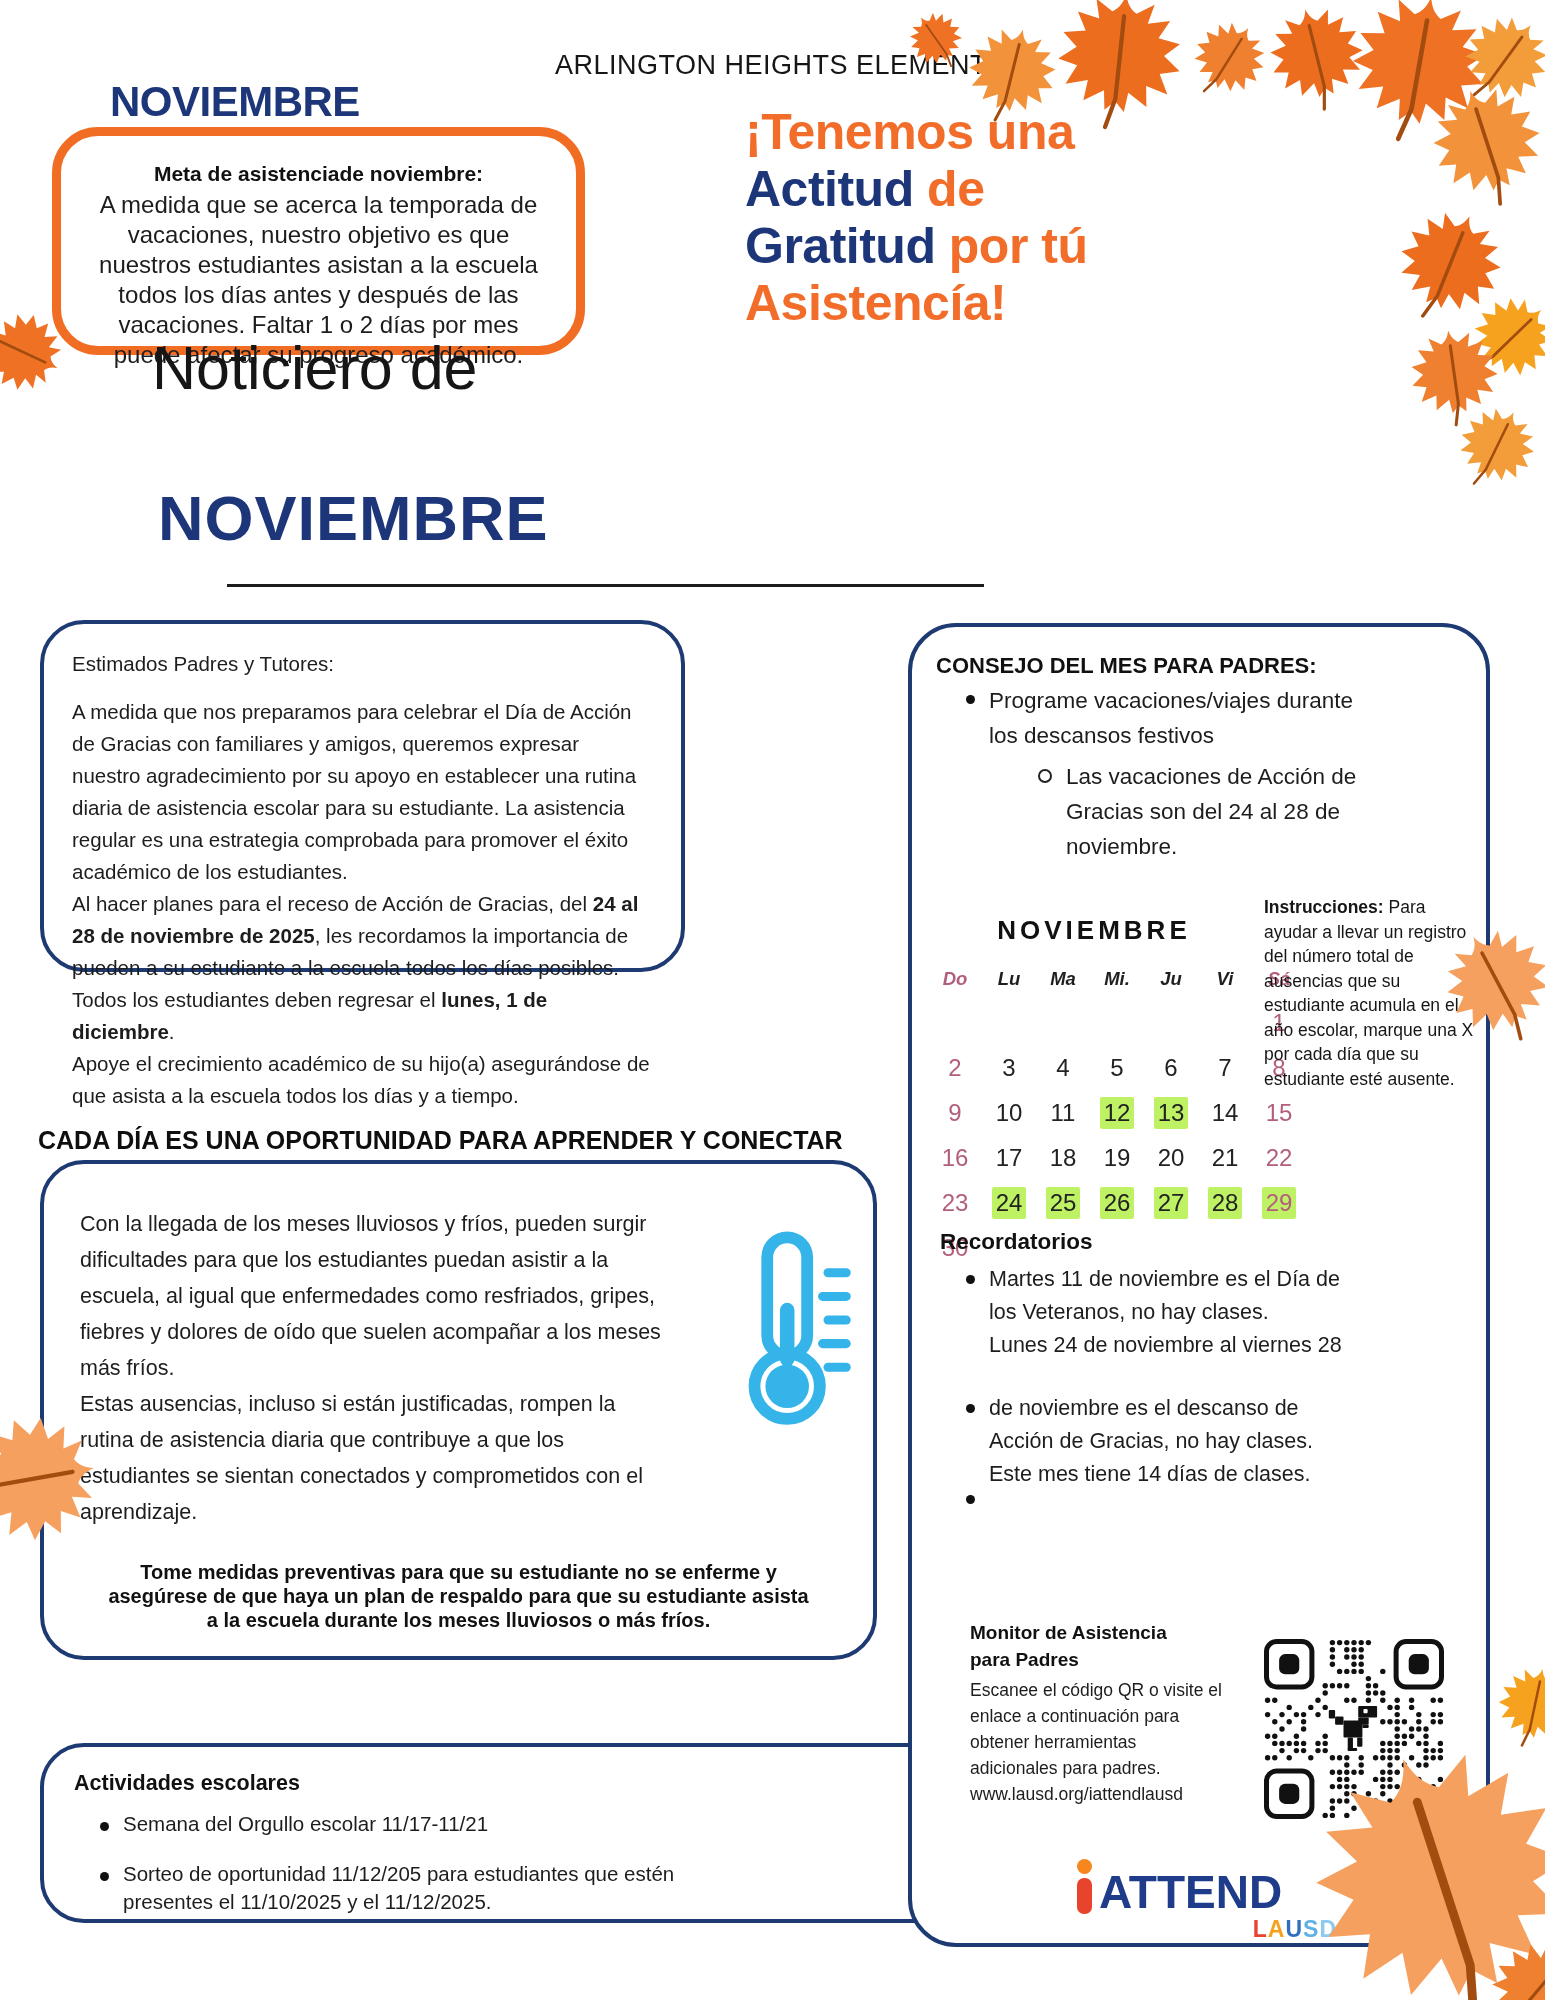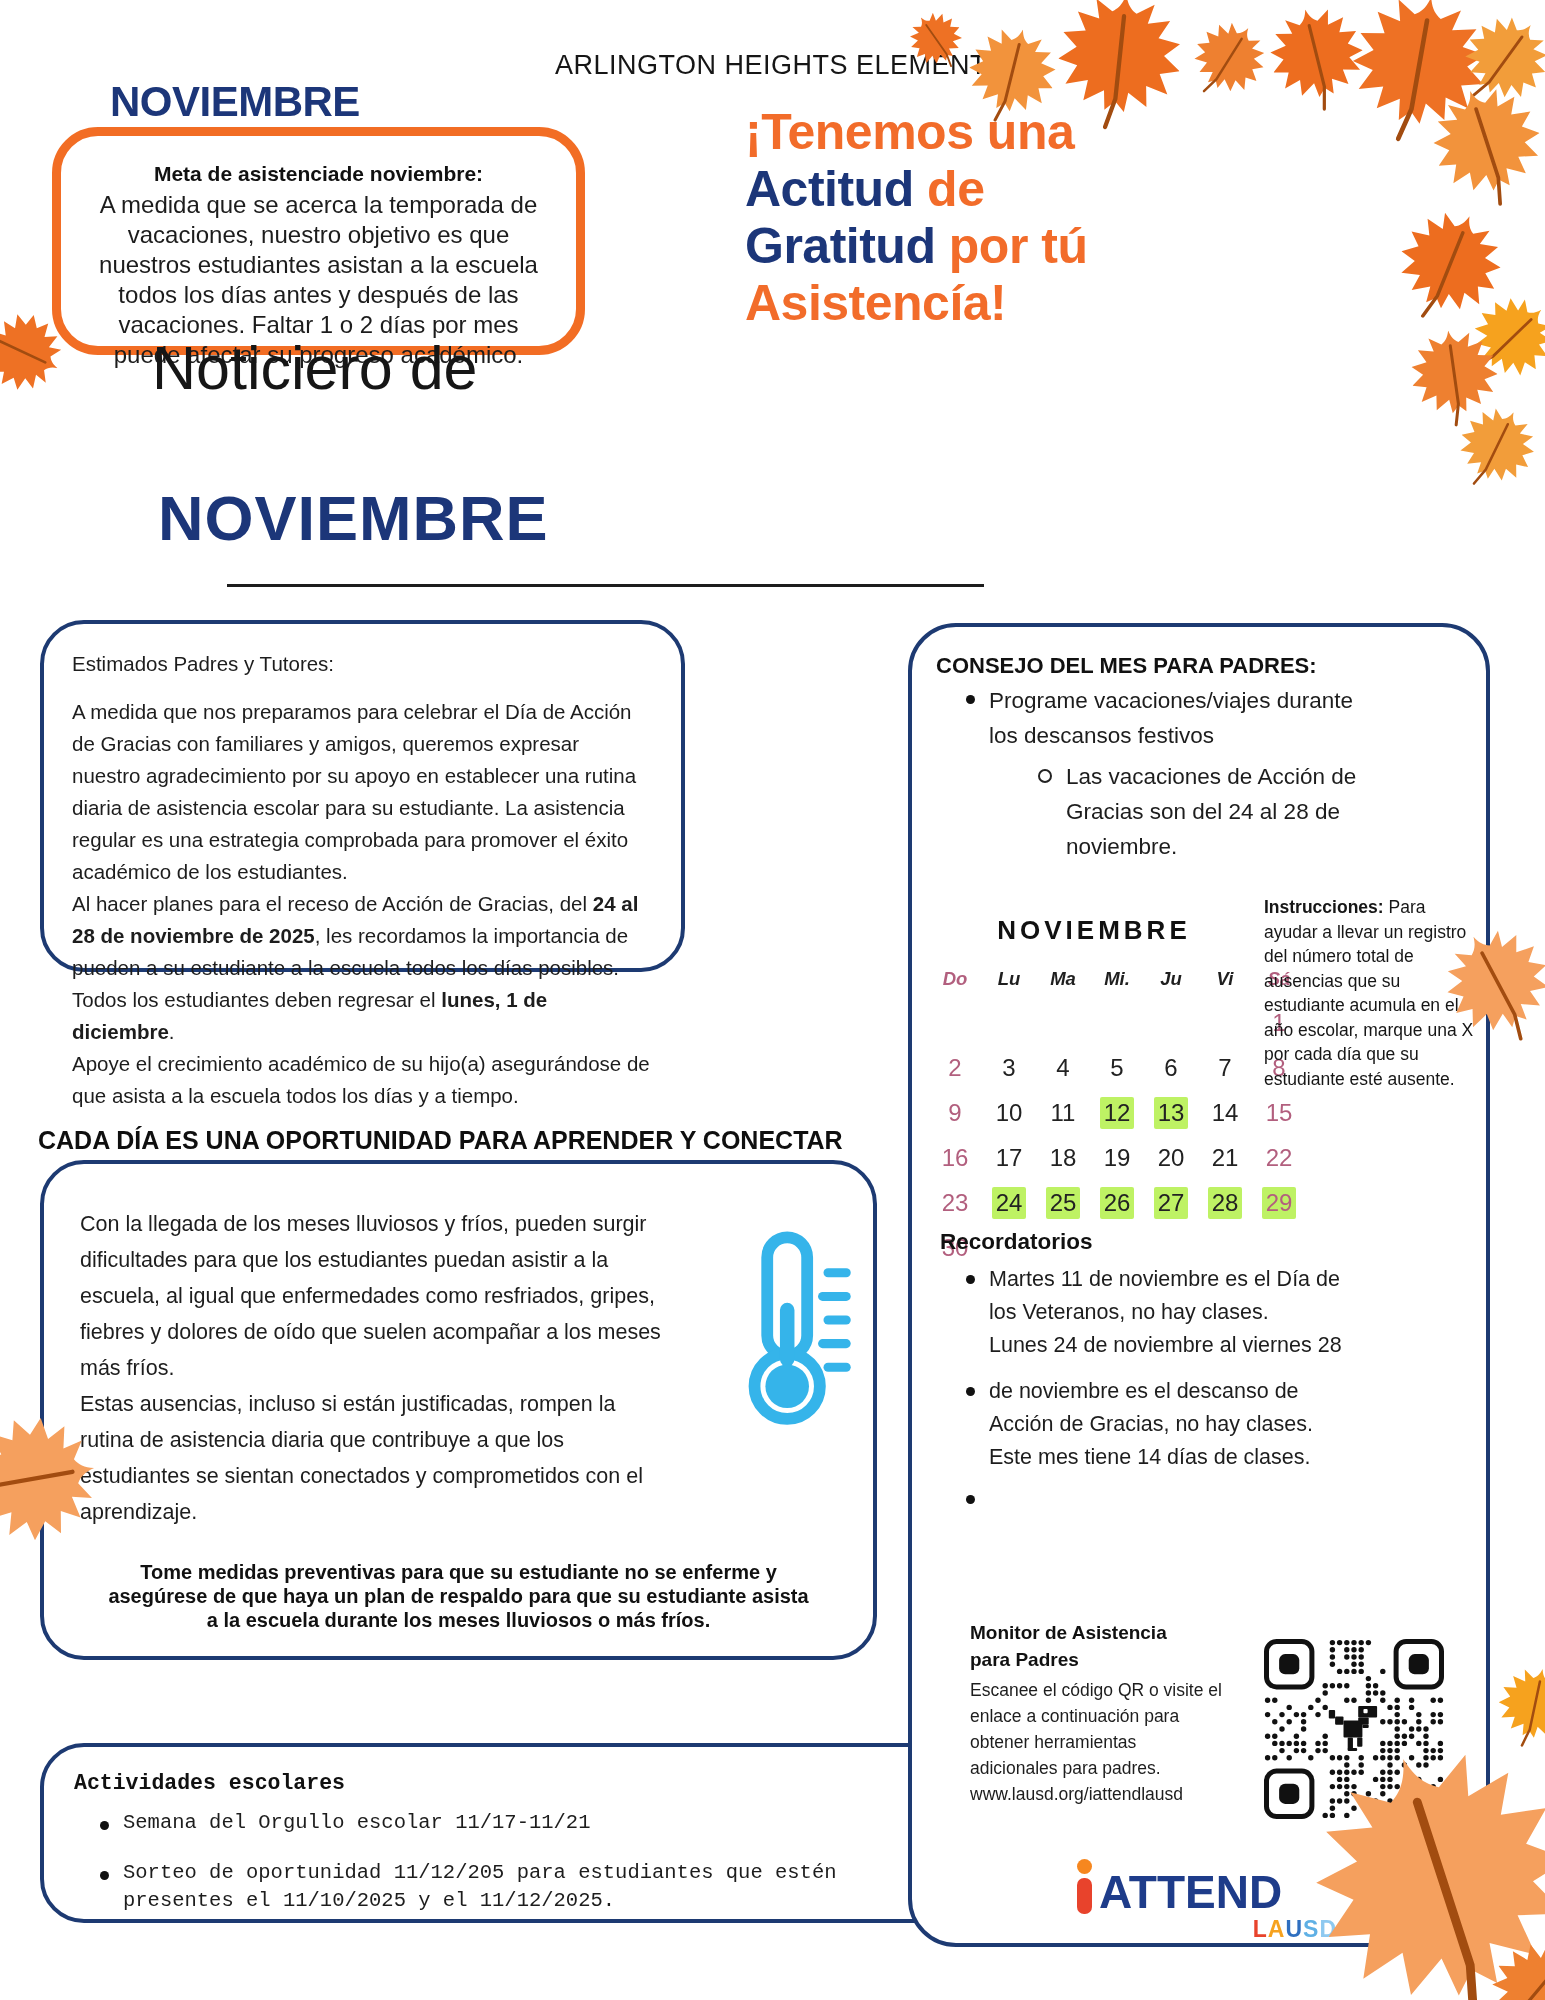--- a/index.html
+++ b/index.html
@@ -24,21 +24,21 @@
   
   .navy-box{position:absolute;border:4px solid #1d3a72;border-radius:44px;background:#fff;box-sizing:border-box;}
   #letter-box{left:40px;top:620px;width:645px;height:352px;padding:24px 28px;}
   #letter-box p{margin:0;font-size:20.5px;line-height:32px;}
   #letter-box .salutation{margin-bottom:16px;}
   #section-heading{left:38px;top:1126px;width:850px;font-size:25px;font-weight:800;color:#0f0f0f;}
   #weather-box{left:40px;top:1160px;width:837px;height:500px;padding:42px 36px 0;}
   #weather-box .wtxt{width:582px;font-size:21.5px;line-height:36px;margin:0;}
   #weather-callout{margin:30px auto 0;width:94%;text-align:center;font-size:20px;font-weight:800;line-height:24px;color:#111;}
   #thermometer{position:absolute;left:696px;top:62px;}
-  #activities-box{left:40px;top:1743px;width:993px;height:180px;padding:24px 30px 0;font-family:Liberation Mono, monospace;}
+  #activities-box{left:40px;top:1743px;width:993px;height:180px;padding:24px 30px 0;}
   .act-title{font-size:21.5px;font-weight:800;color:#111;}
   .bullet-row{display:flex;align-items:flex-start;}
   .dot{width:9px;height:9px;border-radius:50%;background:#111;flex:0 0 9px;margin:12px 14px 0 0;}
   .circ{width:10px;height:10px;border-radius:50%;border:2.5px solid #222;flex:0 0 10px;margin:10px 14px 0 0;background:#fff;}
   #activities-box .bullet-row{margin:14px 0 22px 26px;font-size:20.5px;line-height:28px;}
   .preline{white-space:pre-line;}
   
   #right-box{left:908px;top:623px;width:582px;height:1324px;border-radius:48px;}
   #right-box .inner-abs{position:absolute;}
   #tips-title{left:24px;top:26px;font-size:22px;font-weight:800;color:#111;}
@@ -213,21 +213,21 @@
       <b>Instrucciones:</b><span> Para ayudar a llevar un registro del número total de ausencias que su estudiante acumula en el año escolar, marque una X por cada día que su estudiante esté ausente.</span>
     </div>
 
     <div class="inner-abs" id="reminders-title">Recordatorios</div>
     <div class="rem-row" style="top:636px;">
       <span class="dot"></span>
       <span class="preline">Martes 11 de noviembre es el Día de
 los Veteranos, no hay clases.
 Lunes 24 de noviembre al viernes 28</span>
     </div>
-    <div class="rem-row" style="top:748px;">
+    <div class="rem-row" style="top:765px;">
       <span class="dot"></span>
       <span class="preline">de noviembre es el descanso de
 Acción de Gracias, no hay clases.
 Este mes tiene 14 días de clases.</span>
     </div>
     <div class="rem-row" style="top:856px;">
       <span class="dot"></span>
       <span class="preline"></span>
     </div>
 

